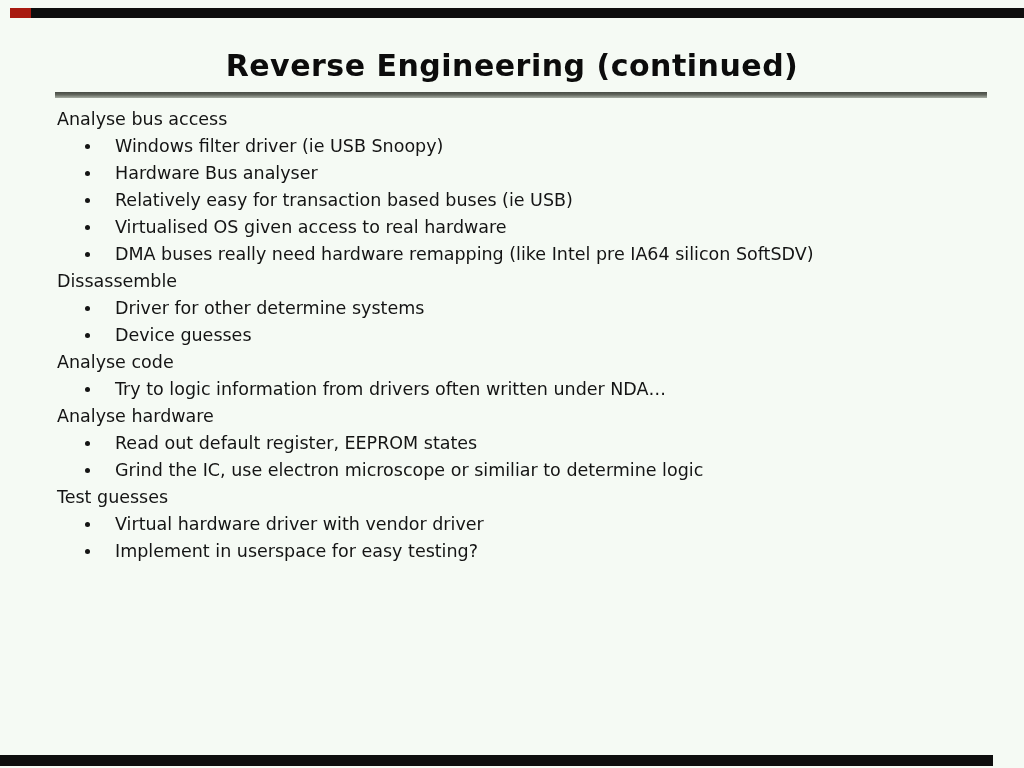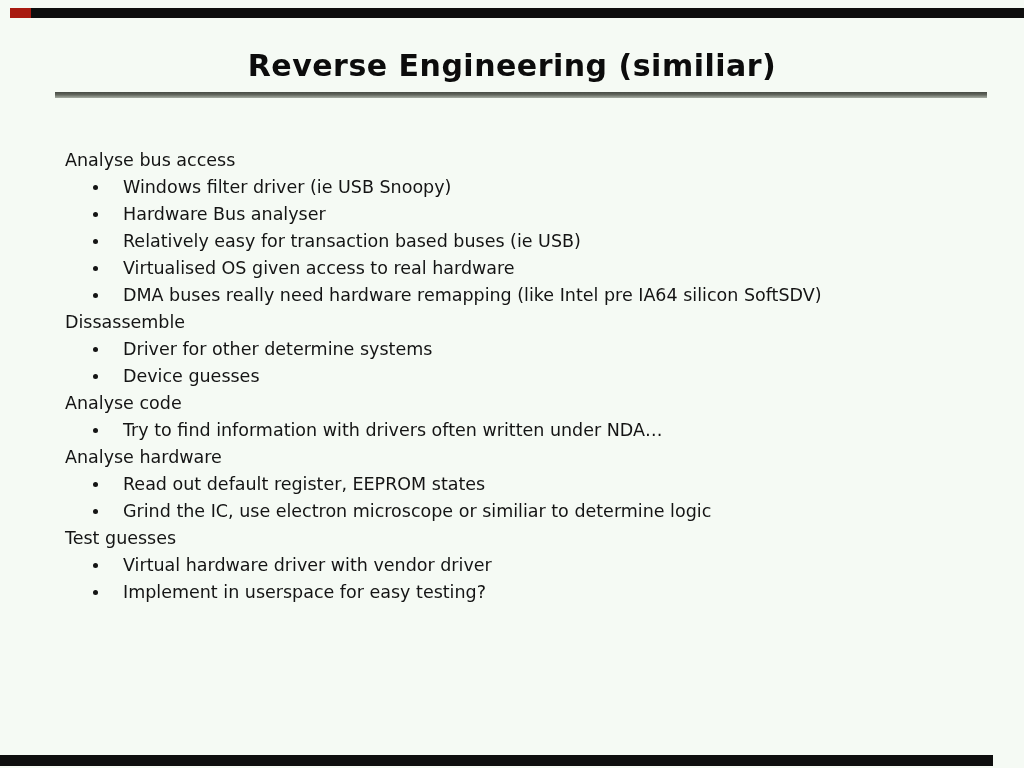--- a/index.html
+++ b/index.html
@@ -48,23 +48,22 @@
 
   .divider {
     position: absolute;
     left: 55px; top: 92px;
     width: 932px; height: 6px;
     background: linear-gradient(to bottom, #474b44 0%, #61655c 45%, #8f958b 80%, #a8aea4 100%);
   }
 
   .content {
     position: absolute;
-    left: 8px; top: 106px;
+    left: 0; top: 106px;
     width: 1010px;
-    margin-top: 41px;
   }
 
   .row {
     height: 27px;
     line-height: 27px;
     font-size: 17.5px;
     white-space: nowrap;
   }
 
   .row.heading { padding-left: 57px; }
@@ -83,36 +82,36 @@
     display: inline-block;
   }
 </style>
 </head>
 <body>
 
 <div class="slide">
   <div class="top-bar-red"></div>
   <div class="top-bar"></div>
 
-  <div class="title">Reverse Engineering (similiar)</div>
+  <div class="title">Reverse Engineering (continued)</div>
 
   <div class="divider"></div>
 
   <div class="content">
       <div class="row heading">Analyse bus access</div>
       <div class="row bullet"><span class="dot"></span><span>Windows filter driver (ie USB Snoopy)</span></div>
       <div class="row bullet"><span class="dot"></span><span>Hardware Bus analyser</span></div>
       <div class="row bullet"><span class="dot"></span><span>Relatively easy for transaction based buses (ie USB)</span></div>
       <div class="row bullet"><span class="dot"></span><span>Virtualised OS given access to real hardware</span></div>
       <div class="row bullet"><span class="dot"></span><span>DMA buses really need hardware remapping (like Intel pre IA64 silicon SoftSDV)</span></div>
       <div class="row heading">Dissassemble</div>
       <div class="row bullet"><span class="dot"></span><span>Driver for other determine systems</span></div>
       <div class="row bullet"><span class="dot"></span><span>Device guesses</span></div>
       <div class="row heading">Analyse code</div>
-      <div class="row bullet"><span class="dot"></span><span>Try to find information with drivers often written under NDA…</span></div>
+      <div class="row bullet"><span class="dot"></span><span>Try to logic information from drivers often written under NDA…</span></div>
       <div class="row heading">Analyse hardware</div>
       <div class="row bullet"><span class="dot"></span><span>Read out default register, EEPROM states</span></div>
       <div class="row bullet"><span class="dot"></span><span>Grind the IC, use electron microscope or similiar to determine logic</span></div>
       <div class="row heading">Test guesses</div>
       <div class="row bullet"><span class="dot"></span><span>Virtual hardware driver with vendor driver</span></div>
       <div class="row bullet"><span class="dot"></span><span>Implement in userspace for easy testing?</span></div>
     </div>
 
   <div class="bottom-bar"></div>
 </div>

